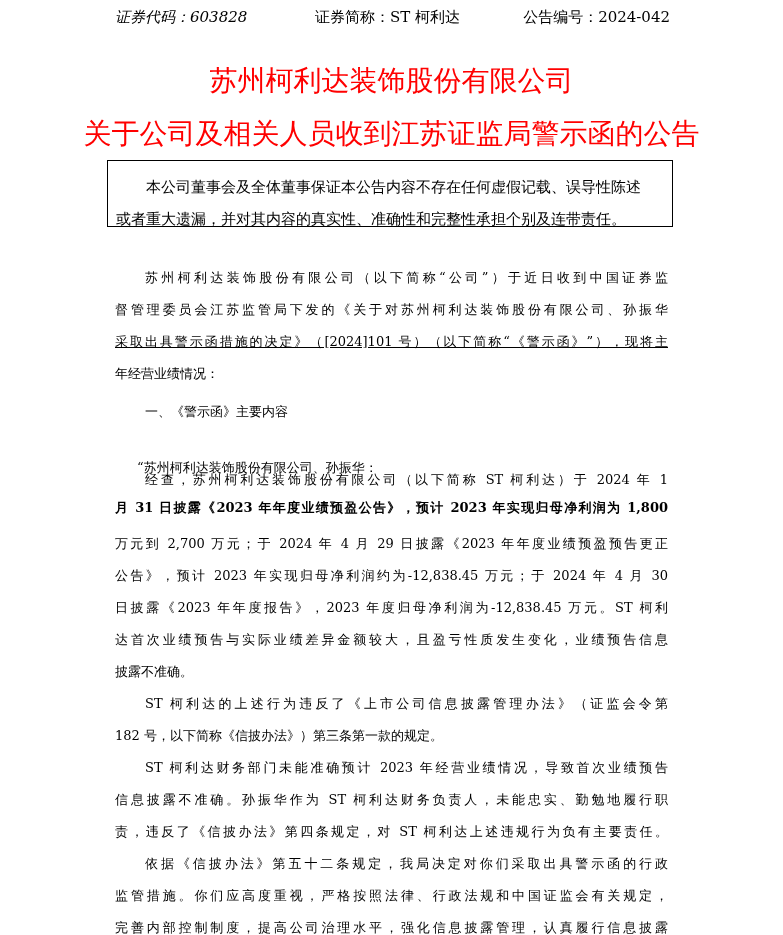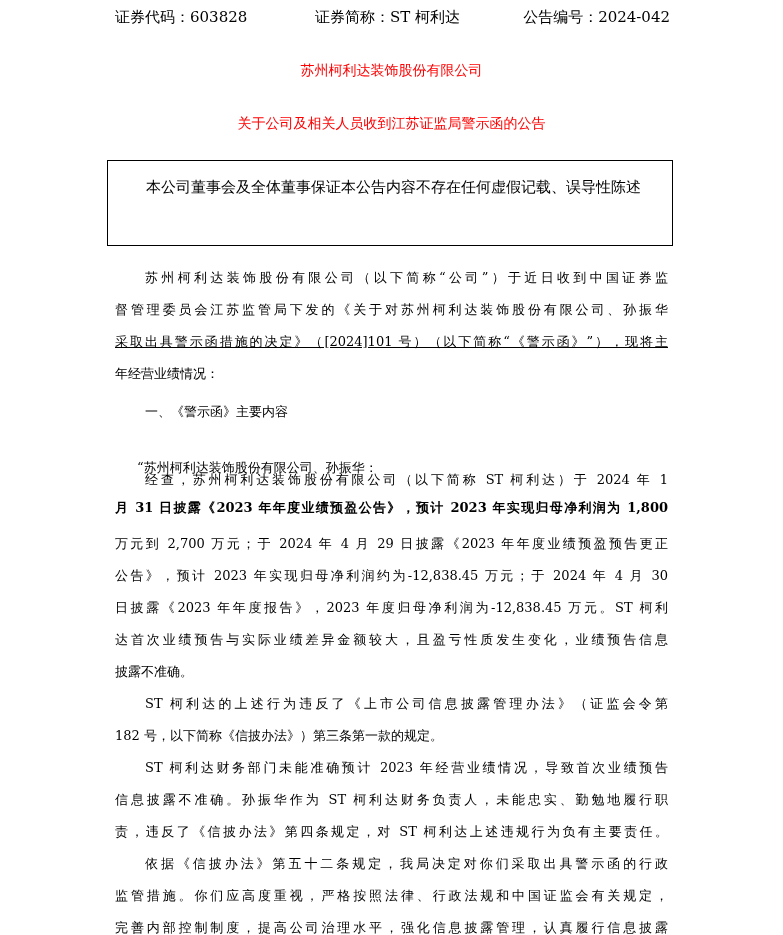--- a/index.html
+++ b/index.html
@@ -1,28 +1,28 @@
 <!DOCTYPE html>
 <html><head>
 <meta charset="utf-8">
 <style>
   html, body { margin:0; padding:0; background:#ffffff; }
   body { width:783px; height:935px; overflow:hidden; position:relative;
          font-family:"DejaVu Serif","Liberation Serif",serif; color:#000; }
   .header { position:absolute; top:8px; left:115px; width:555px; height:22px;
             font-size:15px; }
   .header span { position:absolute; top:0; white-space:nowrap; }
-  .h-code { left:0; }
+  .h-code { left:0;font-style:italic; }
   .h-abbr { left:200px; }
   .h-num { right:0; }
   .title { position:absolute; left:0; width:783px; text-align:center; color:#ff0000;
-           font-family:"DejaVu Sans","Liberation Sans",sans-serif; font-size:14px; }
+           font-family:"DejaVu Sans","Liberation Sans",sans-serif; font-size:28px; }
   .t1 { top:62px; }
   .t2 { top:115px; }
-  .notice-box { position:absolute; left:107px; top:160px; width:566px; height:86px;
+  .notice-box { position:absolute; left:107px; top:160px; width:566px; height:67px;
                 border:1px solid #000; box-sizing:border-box; }
   .notice-box p { margin:0; position:absolute; left:8px; right:8px; font-size:15px;
                   line-height:20px; white-space:nowrap; }
   .line { position:absolute; left:115px; width:553px; font-size:13px; line-height:20px;
           white-space:nowrap; text-align:justify; text-align-last:justify; }
   .line.last { text-align-last:left; }
   .indent { padding-left:30px; box-sizing:border-box; }
   .section-heading { font-weight:normal; text-align-last:left; }
 </style>
 </head>
@@ -32,20 +32,21 @@
   <span class="h-code">证券代码：603828</span>
   <span class="h-abbr">证券简称：ST 柯利达</span>
   <span class="h-num">公告编号：2024-042</span>
 </div>
 
 <div class="title t1">苏州柯利达装饰股份有限公司</div>
 <div class="title t2">关于公司及相关人员收到江苏证监局警示函的公告</div>
 
 <div class="notice-box">
   <p style="top:16px; padding-left:30px;">本公司董事会及全体董事保证本公告内容不存在任何虚假记载、误导性陈述</p>
+  <p style="top:48px;">或者重大遗漏，并对其内容的真实性、准确性和完整性承担个别及连带责任。</p>
 </div>
 
 <div class="line indent" style="top:268px;">苏州柯利达装饰股份有限公司（以下简称“公司”）于近日收到中国证券监</div>
 <div class="line" style="top:300px;">督管理委员会江苏监管局下发的《关于对苏州柯利达装饰股份有限公司、孙振华</div>
 <div class="line" style="top:332px;text-decoration:underline;">采取出具警示函措施的决定》（[2024]101 号）（以下简称“《警示函》”），现将主</div>
 <div class="line last" style="top:364px;">年经营业绩情况：</div>
 
 <div class="line indent section-heading" style="top:402px;">一、《警示函》主要内容</div>
 
 <div class="line last" style="top:458px; padding-left:22px;">“苏州柯利达装饰股份有限公司、孙振华：</div>

